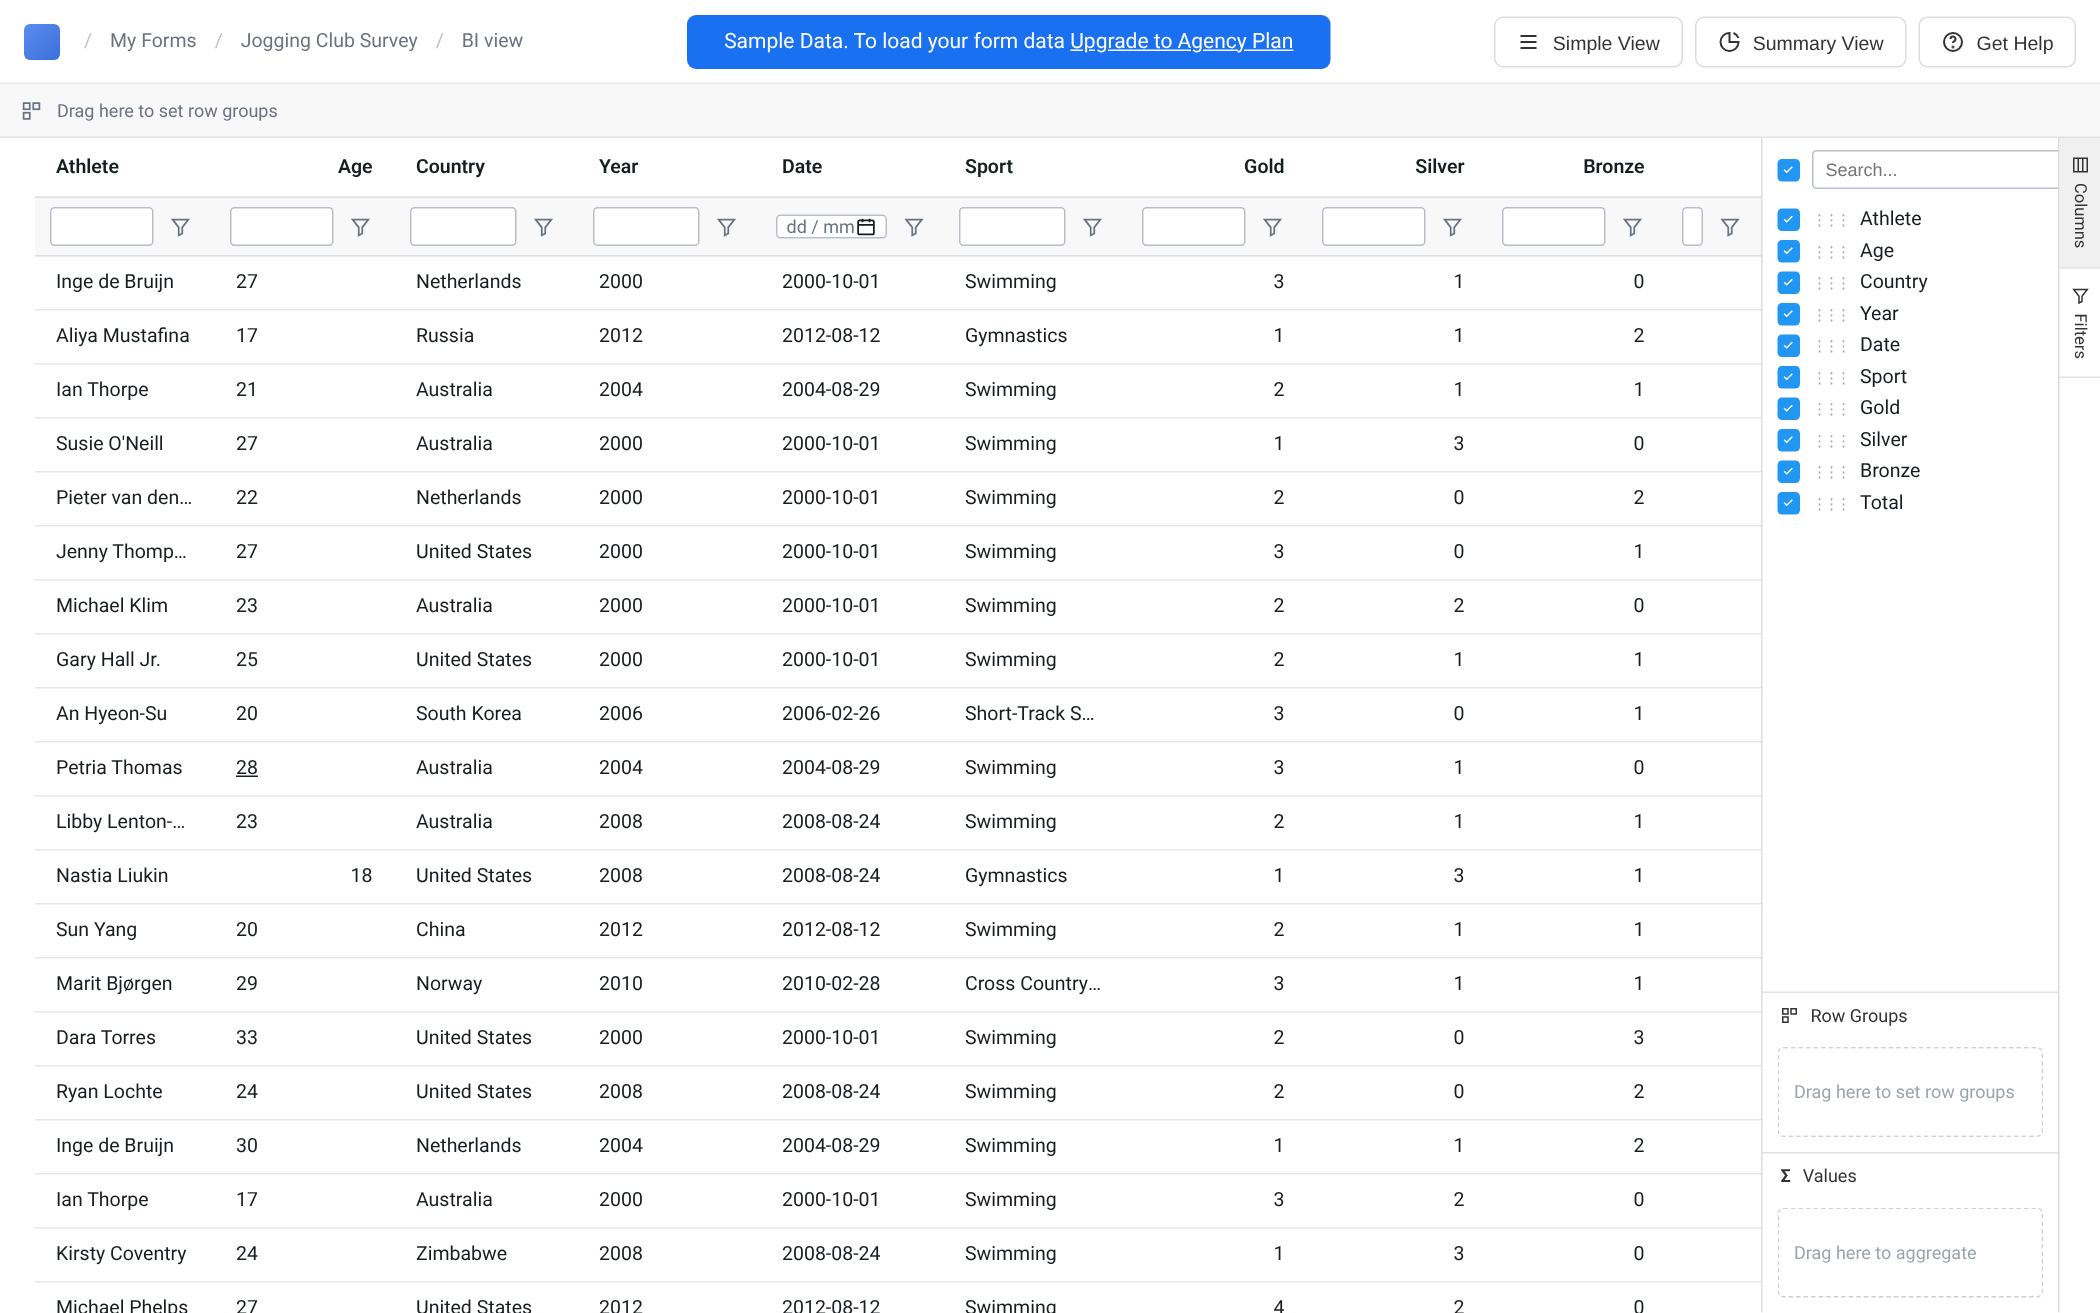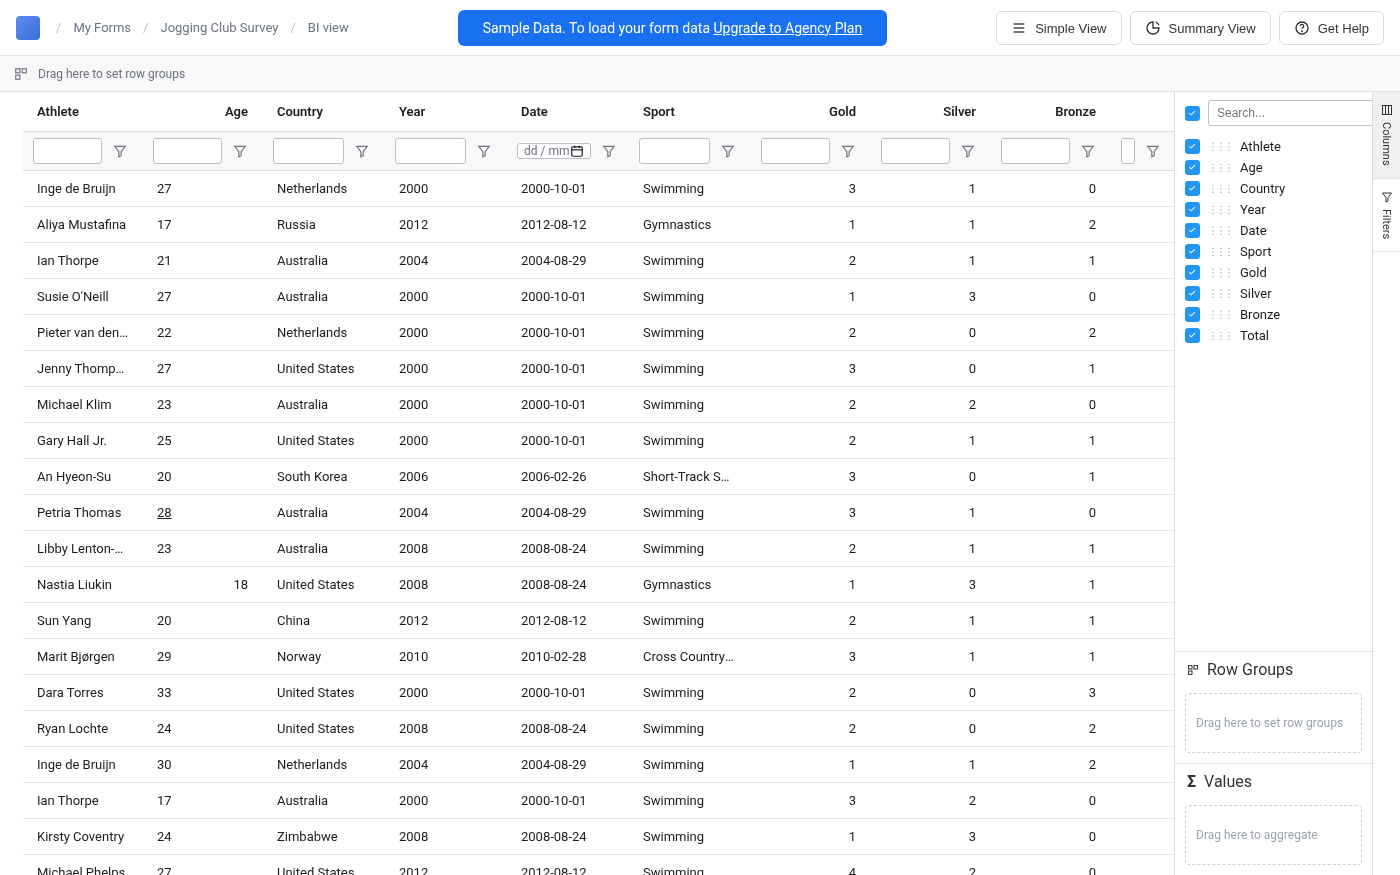--- a/index.html
+++ b/index.html
@@ -59,21 +59,21 @@
 .toggle { width: 28px; height: 16px; background: #d1d5db; border-radius: 8px; position: relative; cursor: pointer; }
 .toggle::after { content: ""; position: absolute; width: 12px; height: 12px; background: #fff; border-radius: 50%; top: 2px; left: 2px; }
 .search-row { display: flex; align-items: center; gap: 8px; padding: 8px 10px; }
 .search-row input { flex: 1; padding: 5px 8px; border: 1px solid #babfc7; border-radius: 3px; font-size: 12px; }
 .col-list { flex: 1; overflow: auto; padding: 2px 10px; }
 .col-item { display: flex; align-items: center; gap: 8px; padding: 3px 0; cursor: pointer; }
 .col-item .drag { color: #9ca3af; font-size: 10px; letter-spacing: -2px; }
 .chk { width: 15px; height: 15px; border-radius: 3px; display: inline-flex; align-items: center; justify-content: center; cursor: pointer; flex-shrink: 0; }
 .chk.checked { background: #2196f3; }
 .chk.checked svg { width: 11px; height: 11px; fill: #fff; }
-.section-head { display: flex; align-items: center; gap: 8px; padding: 8px 12px; border-top: 1px solid #e2e2e2; color: #333; font-size: 16px; }
+.section-head { display: flex; align-items: center; gap: 8px; padding: 8px 12px; border-top: 1px solid #e2e2e2; color: #333; font-size: 12px; }
 .drop-zone { margin: 6px 10px 10px; padding: 22px 10px; border: 1px dashed #d0d0d0; border-radius: 4px; color: #9ca3af; font-size: 12px; text-align: left; }
 .date-input-wrap { display: flex; align-items: center; width: 100%; border: 1px solid #babfc7; border-radius: 3px; padding: 0 6px; background: #fff; }
 .date-input-wrap span { flex: 1; color: #6b7280; font-size: 12px; }
 </style>
 </head>
 <body>
 
 <div class="header">
   <div class="logo"></div>
   <div class="breadcrumb">

